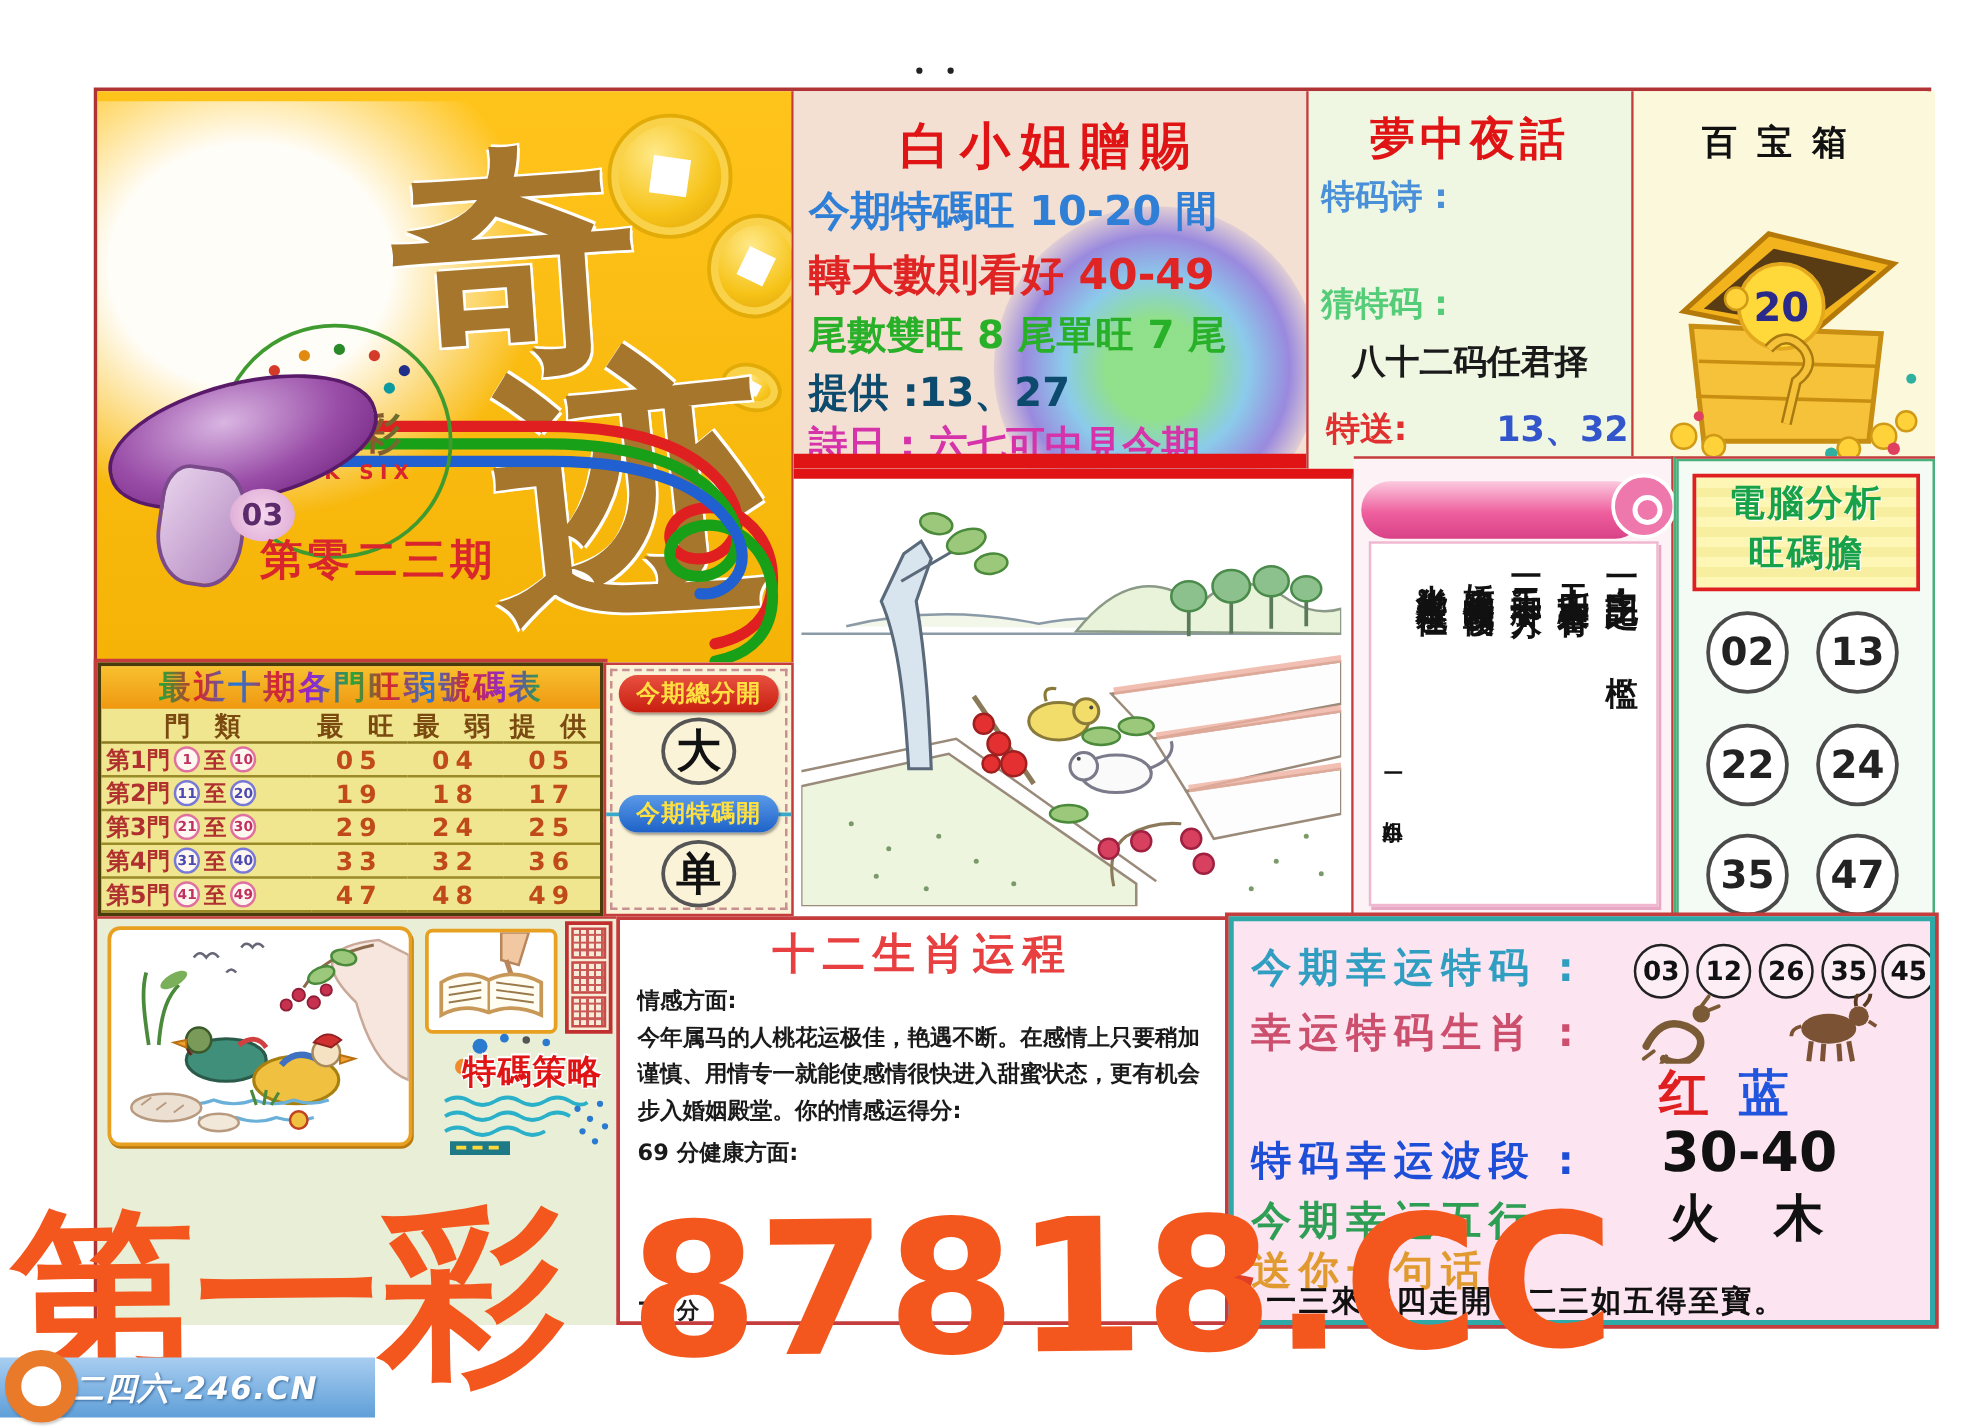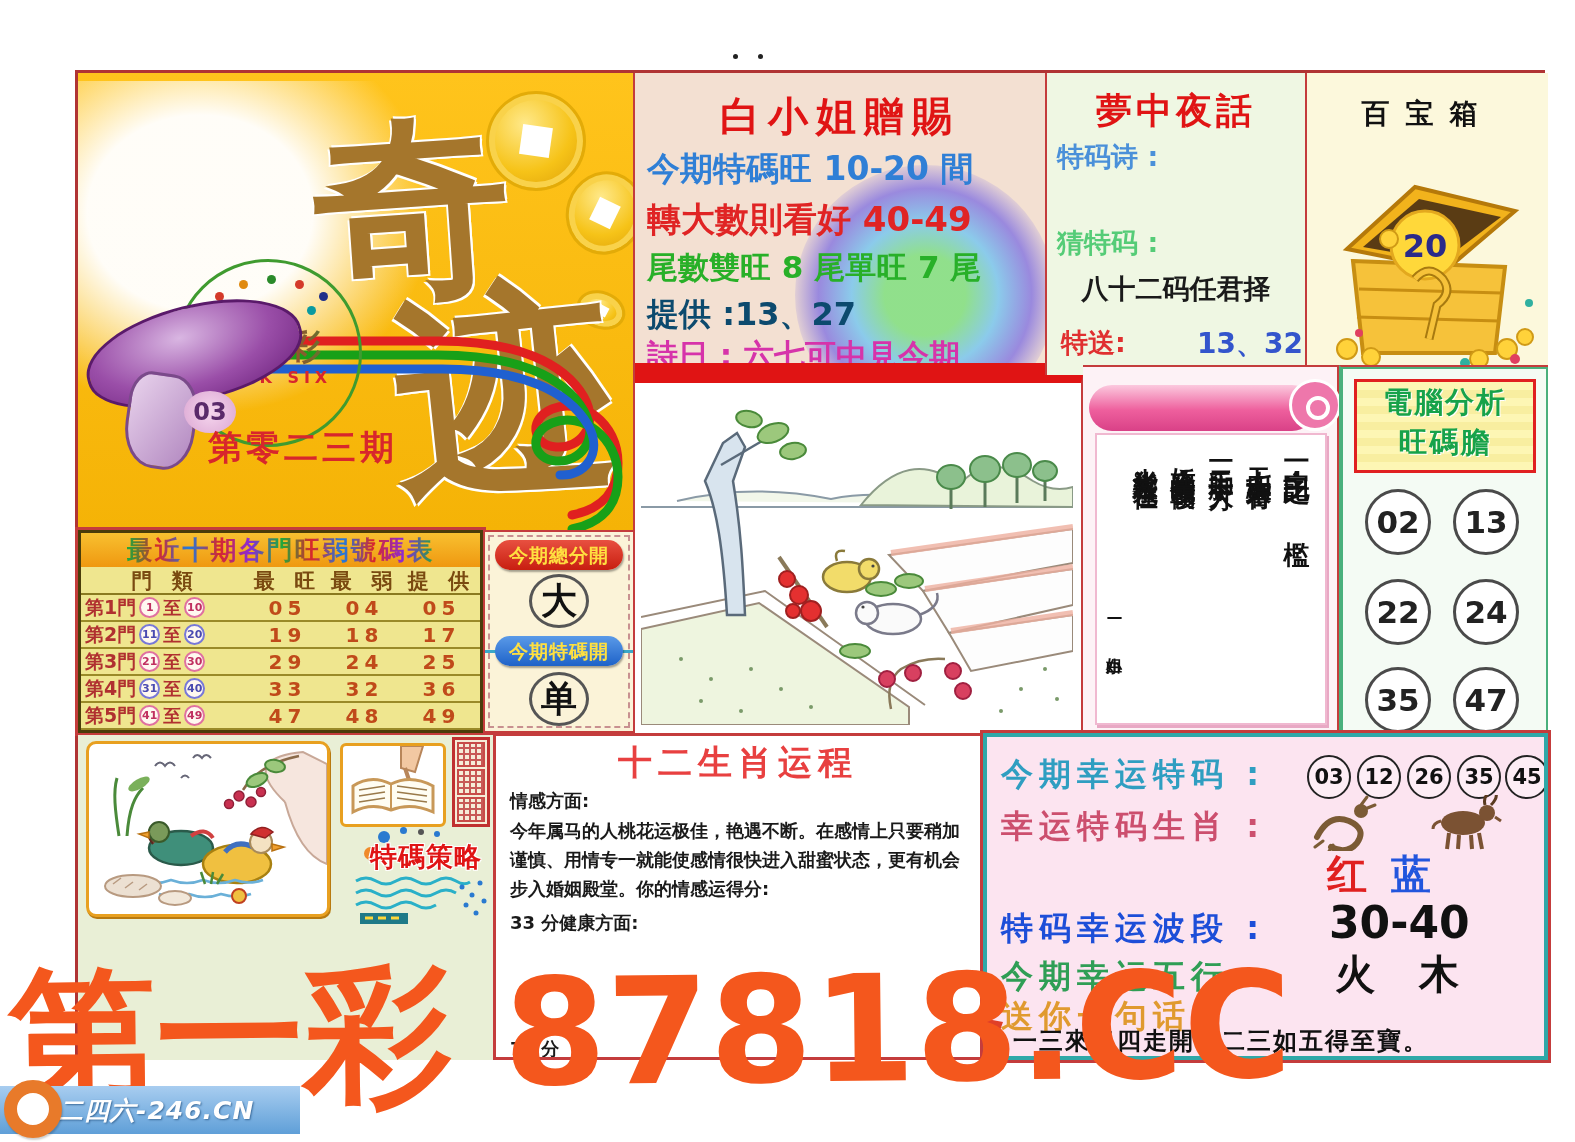--- a/index.html
+++ b/index.html
@@ -535,21 +535,21 @@
             <line x1="24" y1="45" x2="32" y2="45"></line>
             <line x1="37" y1="45" x2="45" y2="45"></line>
           </g>
       </svg>
     </div>
 
     <div id="p-zodiac" class="abs">
       <div id="zo-title" class="abs">十二生肖运程</div>
       <div id="zo-p1" class="abs zo-p">情感方面:</div>
       <div id="zo-p2" class="abs zo-p">今年属马的人桃花运极佳，艳遇不断。在感情上只要稍加谨慎、用情专一就能使感情很快进入甜蜜状态，更有机会步入婚姻殿堂。你的情感运得分:</div>
-      <div id="zo-p3" class="abs zo-p">33 分健康方面:</div>
+      <div id="zo-p3" class="abs zo-p">69 分健康方面:</div>
       <div id="zo-p5" class="abs zo-p">75 分</div>
     </div>
 
     <div id="p-lucky" class="abs">
       <div id="lk1" class="lk-label">今期幸运特码 :</div>
       <div id="ln0" class="lnum">03</div>
       <div id="ln1" class="lnum">12</div>
       <div id="ln2" class="lnum">26</div>
       <div id="ln3" class="lnum">35</div>
       <div id="ln4" class="lnum">45</div>

